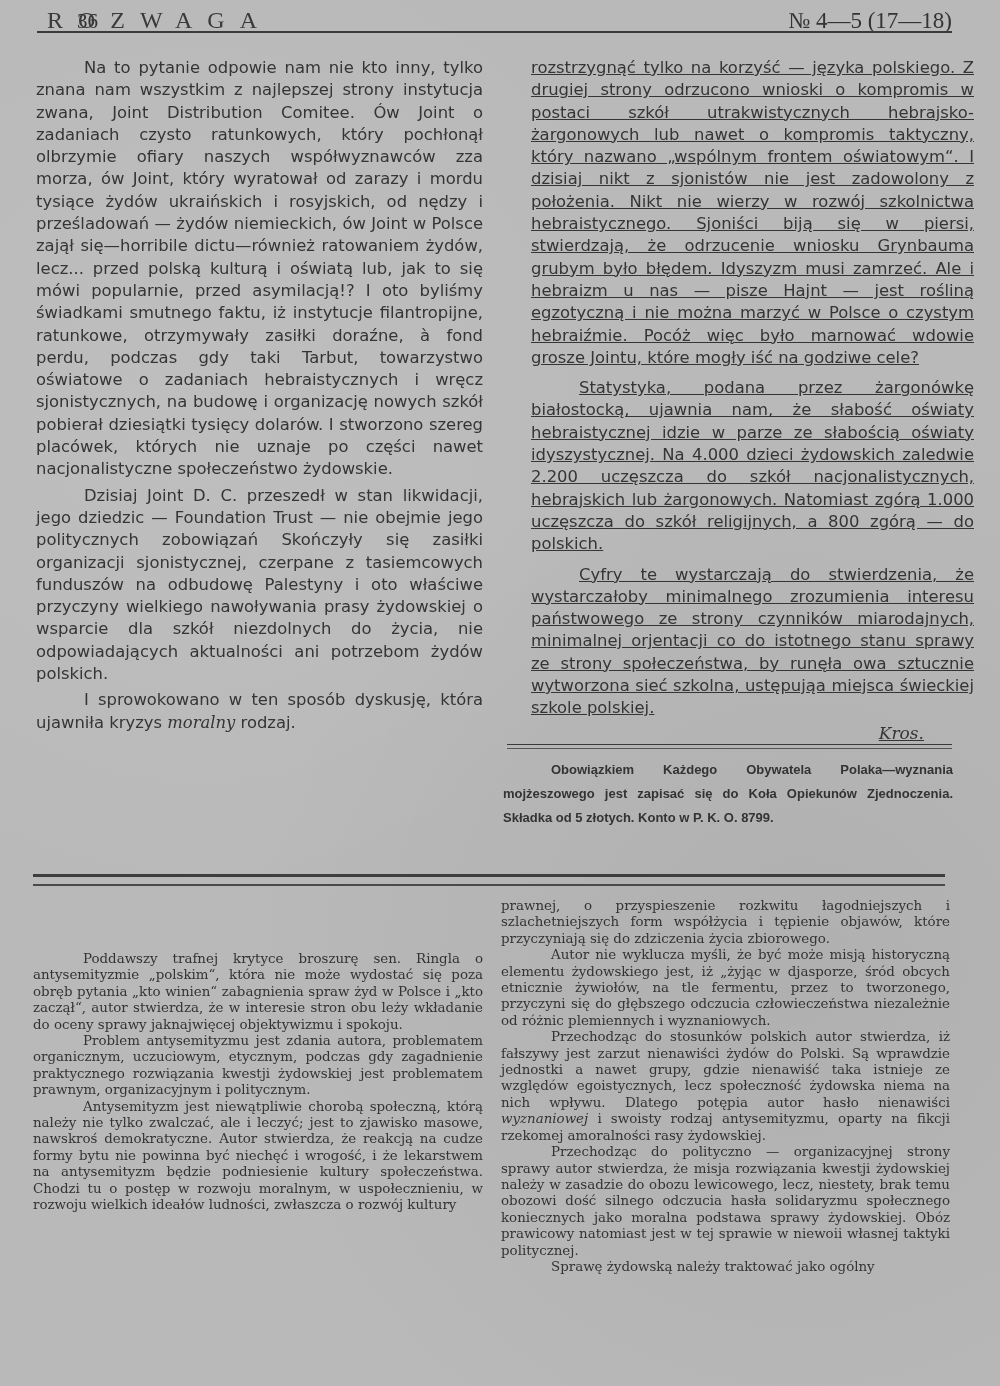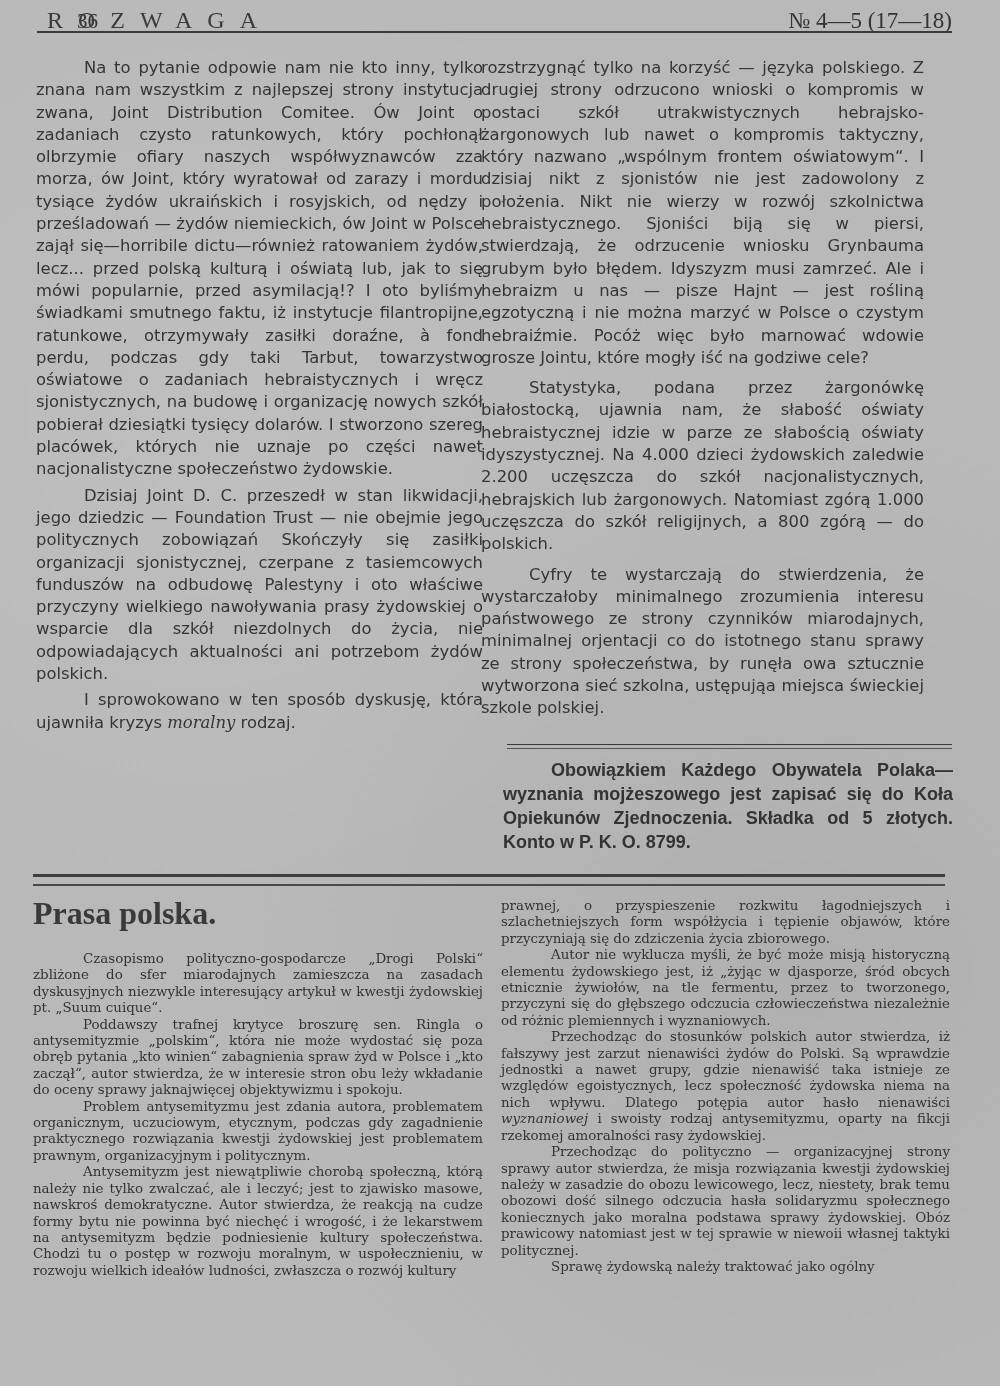--- a/index.html
+++ b/index.html
@@ -20,33 +20,33 @@
   .pg-num { position: absolute; left: 0; top: 3px; font-size: 21px; color: #333; margin-left: 40px; }
   .mast { position: absolute; left: 0; right: 0; top: 1px; 
     font-size: 24px; letter-spacing: 15px; color: #3a3a3a; padding-left: 10px; }
   .issue { position: absolute; right: 0; top: 2px; font-size: 23px; color: #333; }
   .header-rule { position: absolute; left: 37px; right: 48px; top: 31px; height: 2px; background: #3b3b3b; }
 
   
   .col { position: absolute; font-family: "DejaVu Sans", sans-serif; }
   .top-col { font-size: 16.4px; line-height: 22.3px; color: #353535; text-align: justify; }
   .top-left { left: 36px; width: 447px; top: 57px; }
-  .top-right { left: 481px; width: 443px; top: 57px; }
+  .top-right { left: 531px; width: 443px; top: 57px; text-decoration: underline; }
   .p { margin: 0; text-align: justify; }
   .p.indent { text-indent: 48px; }
   .p.gap { margin-top: 4px; }
   .p.gap2 { margin-top: 8px; }
   .p em { font-family: "DejaVu Serif", serif; font-style: italic; }
   .signature { text-align: right; padding-right: 50px; font-family: "DejaVu Serif", serif;
     font-style: italic; font-size: 17px; margin-top: 2px; }
 
   .notice-rule { position: absolute; left: 507px; width: 445px; top: 744px; height: 3px;
     border-top: 1.5px solid #3a3a3a; border-bottom: 1px solid #555; }
   .notice { position: absolute; left: 503px; width: 450px; top: 758px;
-    font-family: "Liberation Sans", sans-serif; font-weight: bold; font-size: 18px;
+    font-family: "Liberation Sans", sans-serif; font-weight: bold; font-size: 13px;
     line-height: 24px; color: #333; text-align: justify; }
   .notice .p { text-indent: 48px; }
 
   
   .section-rule { position: absolute; left: 33px; width: 912px; top: 874px; height: 7px;
     border-top: 3px solid #3e3e3e; border-bottom: 2px solid #4a4a4a; }
 
   .section-title { position: absolute; left: 33px; top: 895px;
     font-family: "Liberation Serif", serif; font-weight: bold; font-size: 32px; color: #3a3a3a; }
 
@@ -72,33 +72,32 @@
   <div class="col top-col top-left">
     <p class="p indent">Na to pytanie odpowie nam nie kto inny, tylko znana nam wszystkim z najlepszej strony instytucja zwana, Joint Distribution Comitee. Ów Joint o zadaniach czysto ratunkowych, który pochłonął olbrzymie ofiary naszych współwyznawców zza morza, ów Joint, który wyratował od zarazy i mordu tysiące żydów ukraińskich i rosyjskich, od nędzy i prześladowań — żydów niemieckich, ów Joint w Polsce zajął się—horribile dictu—również ratowaniem żydów, lecz... przed polską kulturą i oświatą lub, jak to się mówi popularnie, przed asymilacją!? I oto byliśmy świadkami smutnego faktu, iż instytucje filantropijne, ratunkowe, otrzymywały zasiłki doraźne, à fond perdu, podczas gdy taki Tarbut, towarzystwo oświatowe o zadaniach hebraistycznych i wręcz sjonistycznych, na budowę i organizację nowych szkół pobierał dziesiątki tysięcy dolarów. I stworzono szereg placówek, których nie uznaje po części nawet nacjonalistyczne społeczeństwo żydowskie.</p>
     <p class="p indent gap">Dzisiaj Joint D. C. przeszedł w stan likwidacji, jego dziedzic — Foundation Trust — nie obejmie jego politycznych zobowiązań Skończyły się zasiłki organizacji sjonistycznej, czerpane z tasiemcowych funduszów na odbudowę Palestyny i oto właściwe przyczyny wielkiego nawoływania prasy żydowskiej o wsparcie dla szkół niezdolnych do życia, nie odpowiadających aktualności ani potrzebom żydów polskich.</p>
     <p class="p indent gap"><span>I sprowokowano w ten sposób dyskusję, która ujawniła kryzys </span><em>moralny</em><span> rodzaj.</span></p>
   </div>
 
   <div class="col top-col top-right">
     <p class="p">rozstrzygnąć tylko na korzyść — języka polskiego. Z drugiej strony odrzucono wnioski o kompromis w postaci szkół utrakwistycznych hebrajsko-żargonowych lub nawet o kompromis taktyczny, który nazwano „wspólnym frontem oświatowym“. I dzisiaj nikt z sjonistów nie jest zadowolony z położenia. Nikt nie wierzy w rozwój szkolnictwa hebraistycznego. Sjoniści biją się w piersi, stwierdzają, że odrzucenie wniosku Grynbauma grubym było błędem. Idyszyzm musi zamrzeć. Ale i hebraizm u nas — pisze Hajnt — jest rośliną egzotyczną i nie można marzyć w Polsce o czystym hebraiźmie. Pocóż więc było marnować wdowie grosze Jointu, które mogły iść na godziwe cele?</p>
     <p class="p indent gap2">Statystyka, podana przez żargonówkę białostocką, ujawnia nam, że słabość oświaty hebraistycznej idzie w parze ze słabością oświaty idyszystycznej. Na 4.000 dzieci żydowskich zaledwie 2.200 uczęszcza do szkół nacjonalistycznych, hebrajskich lub żargonowych. Natomiast zgórą 1.000 uczęszcza do szkół religijnych, a 800 zgórą — do polskich.</p>
     <p class="p indent gap2">Cyfry te wystarczają do stwierdzenia, że wystarczałoby minimalnego zrozumienia interesu państwowego ze strony czynników miarodajnych, minimalnej orjentacji co do istotnego stanu sprawy ze strony społeczeństwa, by runęła owa sztucznie wytworzona sieć szkolna, ustępująa miejsca świeckiej szkole polskiej.</p>
+    <div class="signature">Kros.</div>
   </div>
 
   <div class="notice-rule"></div>
   <div class="notice">
     <p class="p">Obowiązkiem Każdego Obywatela Polaka—wyznania mojżeszowego jest zapisać się do Koła Opiekunów Zjednoczenia. Składka od 5 złotych. Konto w P. K. O. 8799.</p>
   </div>
 
   <div class="section-rule"></div>
 
-  <div class="section-title">Prasa polska.</div>
 
   <div class="col bottom-col bottom-left">
-    <p class="p indent">Czasopismo polityczno-gospodarcze „Drogi Polski“ zbliżone do sfer miarodajnych zamieszcza na zasadach dyskusyjnych niezwykle interesujący artykuł w kwestji żydowskiej pt. „Suum cuique“.</p>
     <p class="p indent">Poddawszy trafnej krytyce broszurę sen. Ringla o antysemityzmie „polskim“, która nie może wydostać się poza obręb pytania „kto winien“ zabagnienia spraw żyd w Polsce i „kto zaczął“, autor stwierdza, że w interesie stron obu leży wkładanie do oceny sprawy jaknajwięcej objektywizmu i spokoju.</p>
     <p class="p indent">Problem antysemityzmu jest zdania autora, problematem organicznym, uczuciowym, etycznym, podczas gdy zagadnienie praktycznego rozwiązania kwestji żydowskiej jest problematem prawnym, organizacyjnym i politycznym.</p>
     <p class="p indent">Antysemityzm jest niewątpliwie chorobą społeczną, którą należy nie tylko zwalczać, ale i leczyć; jest to zjawisko masowe, nawskroś demokratyczne. Autor stwierdza, że reakcją na cudze formy bytu nie powinna być niechęć i wrogość, i że lekarstwem na antysemityzm będzie podniesienie kultury społeczeństwa. Chodzi tu o postęp w rozwoju moralnym, w uspołecznieniu, w rozwoju wielkich ideałów ludności, zwłaszcza o rozwój kultury</p>
   </div>
 
   <div class="col bottom-col bottom-right">
     <p class="p">prawnej, o przyspieszenie rozkwitu łagodniejszych i szlachetniejszych form współżycia i tępienie objawów, które przyczyniają się do zdziczenia życia zbiorowego.</p>
     <p class="p indent">Autor nie wyklucza myśli, że być może misją historyczną elementu żydowskiego jest, iż „żyjąc w djasporze, śród obcych etnicznie żywiołów, na tle fermentu, przez to tworzonego, przyczyni się do głębszego odczucia człowieczeństwa niezależnie od różnic plemiennych i wyznaniowych.</p>
     <p class="p indent"><span>Przechodząc do stosunków polskich autor stwierdza, iż fałszywy jest zarzut nienawiści żydów do Polski. Są wprawdzie jednostki a nawet grupy, gdzie nienawiść taka istnieje ze względów egoistycznych, lecz społeczność żydowska niema na nich wpływu. Dlatego potępia autor hasło nienawiści </span><em>wyznaniowej</em><span> i swoisty rodzaj antysemityzmu, oparty na fikcji rzekomej amoralności rasy żydowskiej.</span></p>
     <p class="p indent">Przechodząc do polityczno — organizacyjnej strony sprawy autor stwierdza, że misja rozwiązania kwestji żydowskiej należy w zasadzie do obozu lewicowego, lecz, niestety, brak temu obozowi dość silnego odczucia hasła solidaryzmu społecznego koniecznych jako moralna podstawa sprawy żydowskiej. Obóz prawicowy natomiast jest w tej sprawie w niewoii własnej taktyki politycznej.</p>

